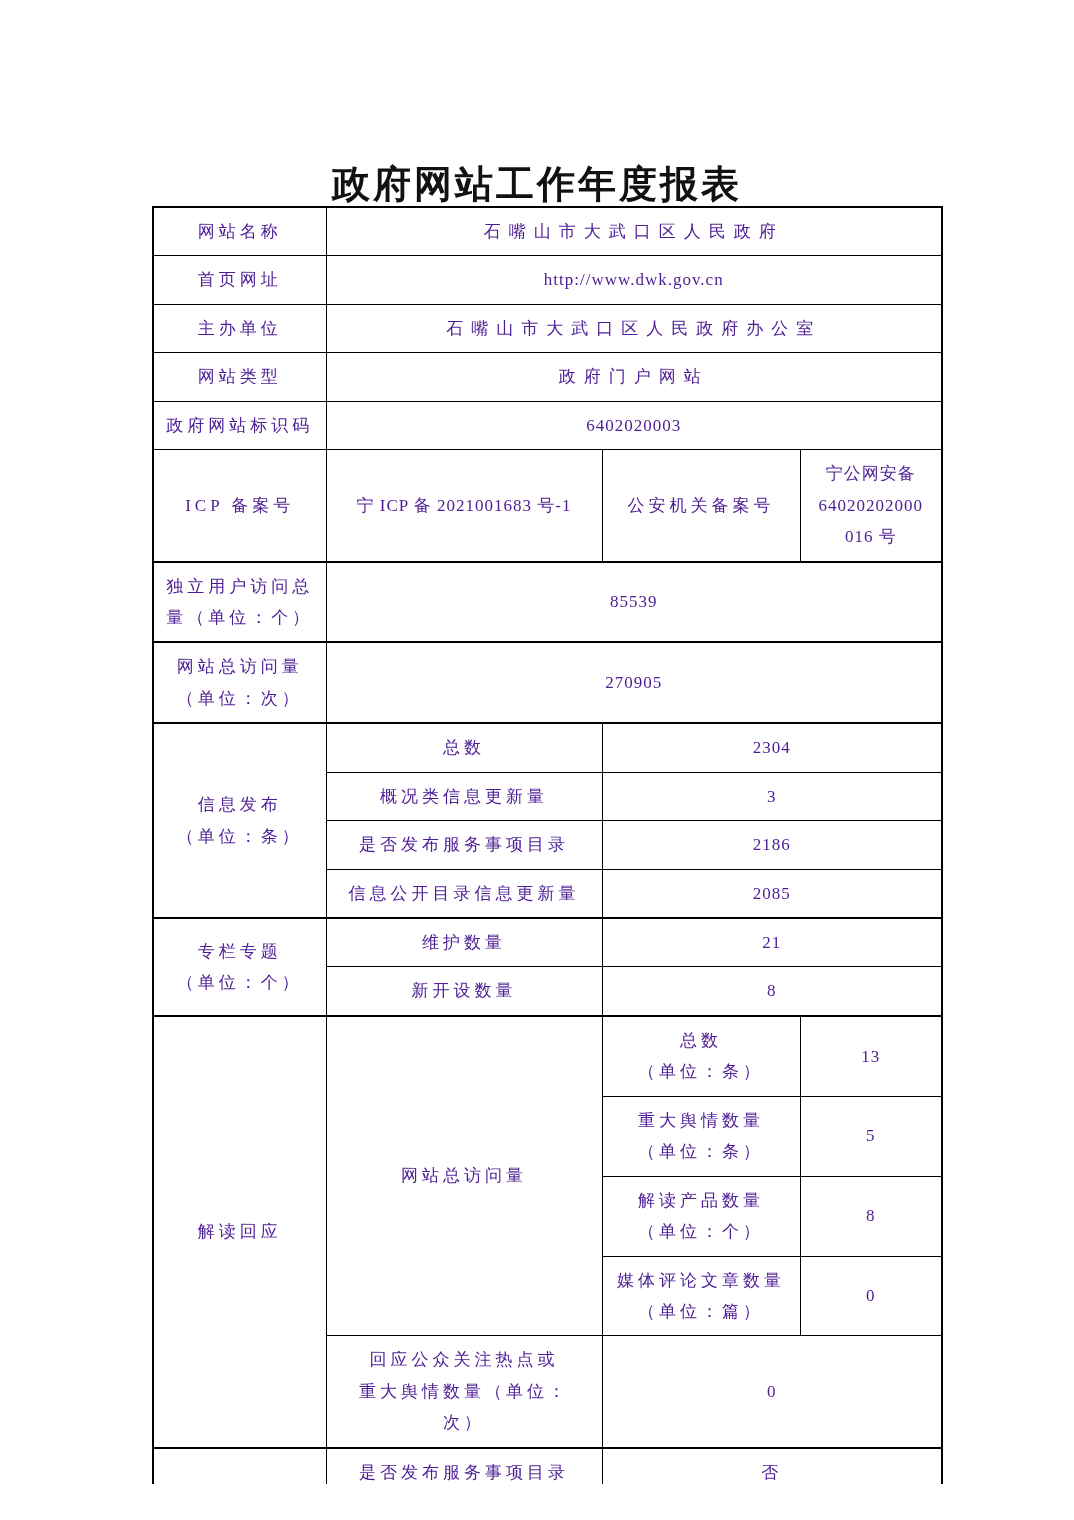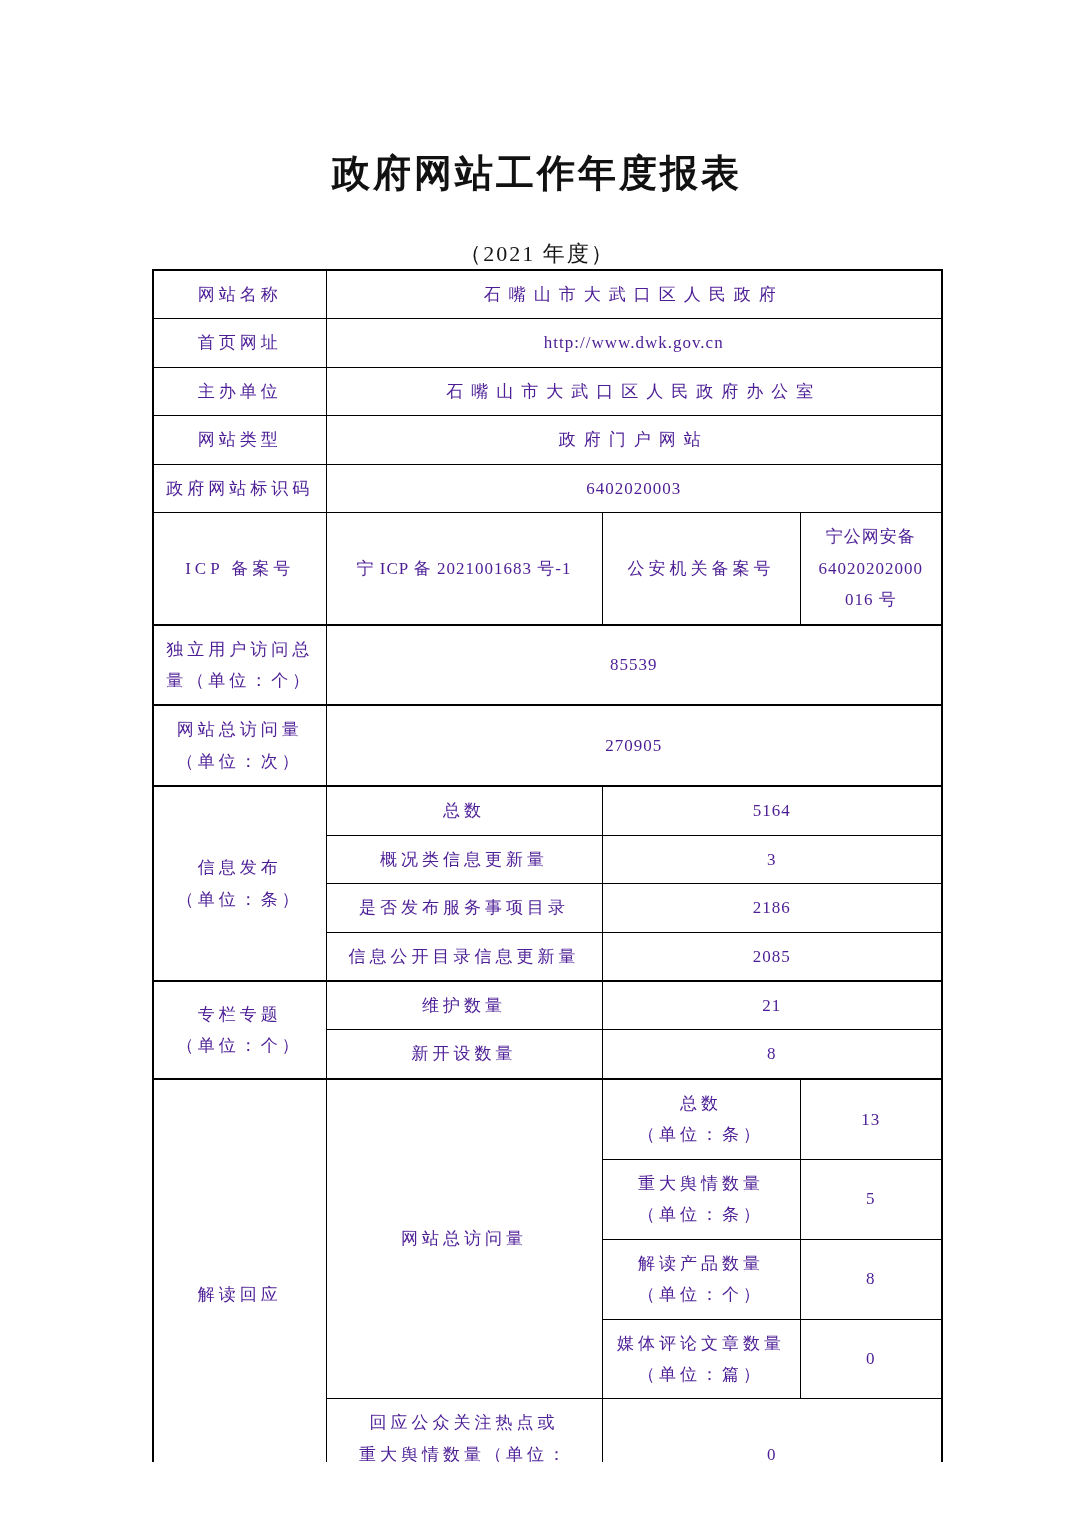--- a/index.html
+++ b/index.html
@@ -1,20 +1,20 @@
 <!DOCTYPE html>
 <html><head>
 <meta charset="utf-8">
 <style>
   * { margin:0; padding:0; box-sizing:border-box; }
   html,body { background:#ffffff; }
   .page {
     position:relative;
     width:1074px; height:1452px;
-    margin:5px auto;
+    margin:16px auto;
     background:#ffffff;
     color:#161616;
     font-family:"Liberation Serif", serif;
   }
   .title {
     padding-top:146px;
     text-align:center;
     font-family:"Liberation Sans", sans-serif;
     font-weight:bold;
     font-size:38px;
@@ -70,21 +70,20 @@
     font-size:18px;
     line-height:24px;
   }
 </style>
 </head>
 <body>
 
 <div class="page">
 
   <h1 class="title">政府网站工作年度报表</h1>
-  <div class="subtitle">（2021 年度）</div>
 
   <table class="report">
     <colgroup>
         <col class="c1">
         <col class="c2">
         <col class="c3">
         <col class="c4">
       </colgroup>
     <tbody>
       <tr style="height:37px">
@@ -125,21 +124,21 @@
       <tr class="sec" style="height:74px">
         <td class="lbl">网站总访问量
 （单位：次）</td>
         <td colspan="3" class="val">270905</td>
       </tr>
 
       <tr class="sec" style="height:34px">
         <td rowspan="4" class="lbl">信息发布
 （单位：条）</td>
         <td class="lbl">总数</td>
-        <td colspan="2" class="val">5164</td>
+        <td colspan="2" class="val">2304</td>
       </tr>
       <tr style="height:34px">
         <td class="lbl">概况类信息更新量</td>
         <td colspan="2" class="val">3</td>
       </tr>
       <tr style="height:34px">
         <td class="lbl">是否发布服务事项目录</td>
         <td colspan="2" class="val">2186</td>
       </tr>
       <tr style="height:34px">

